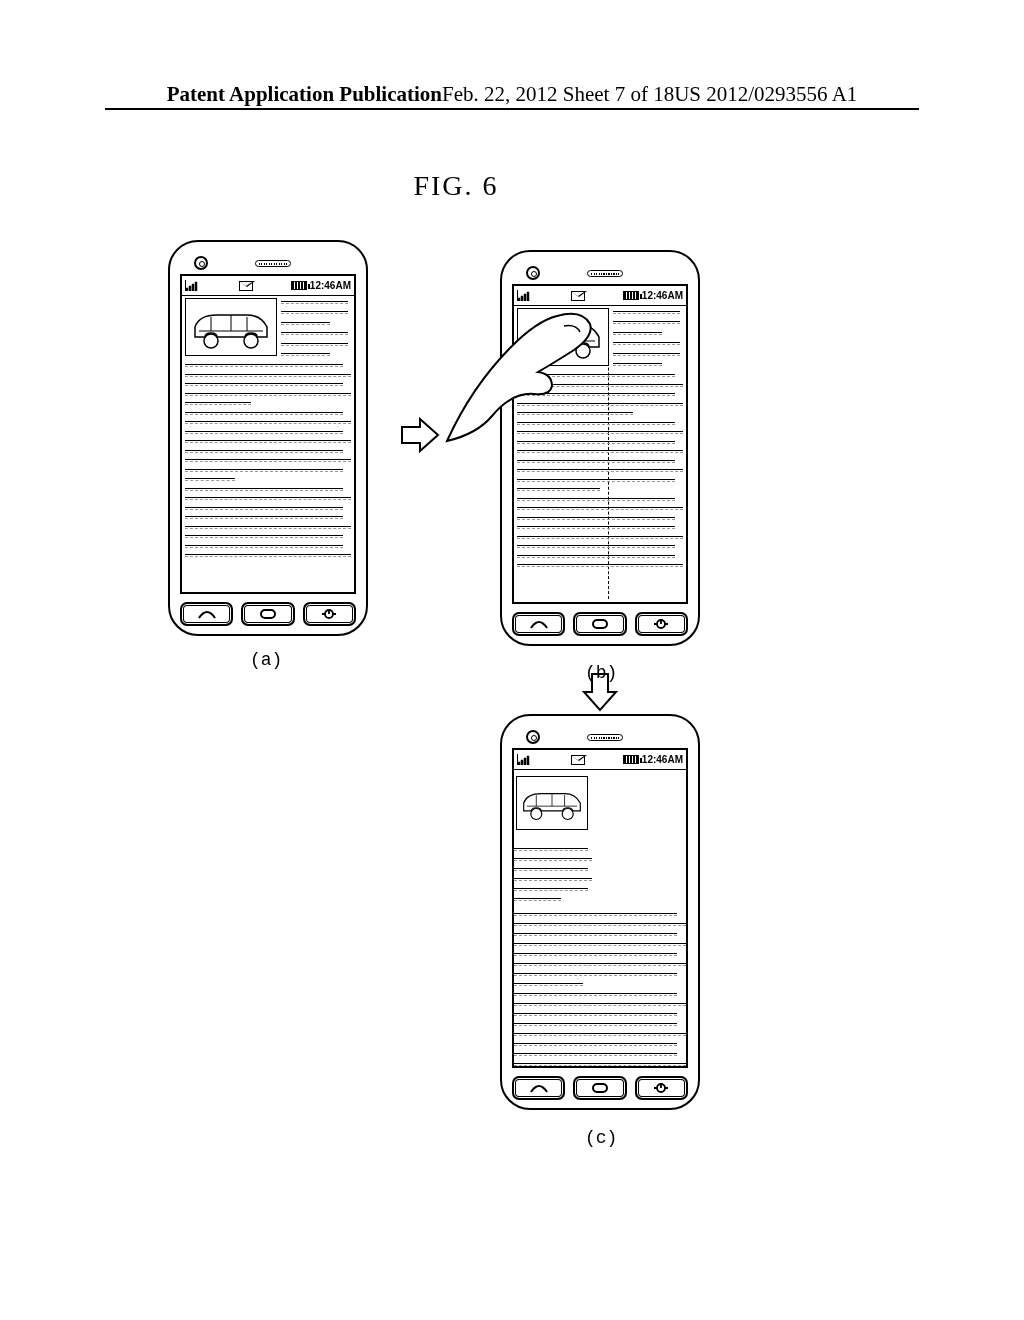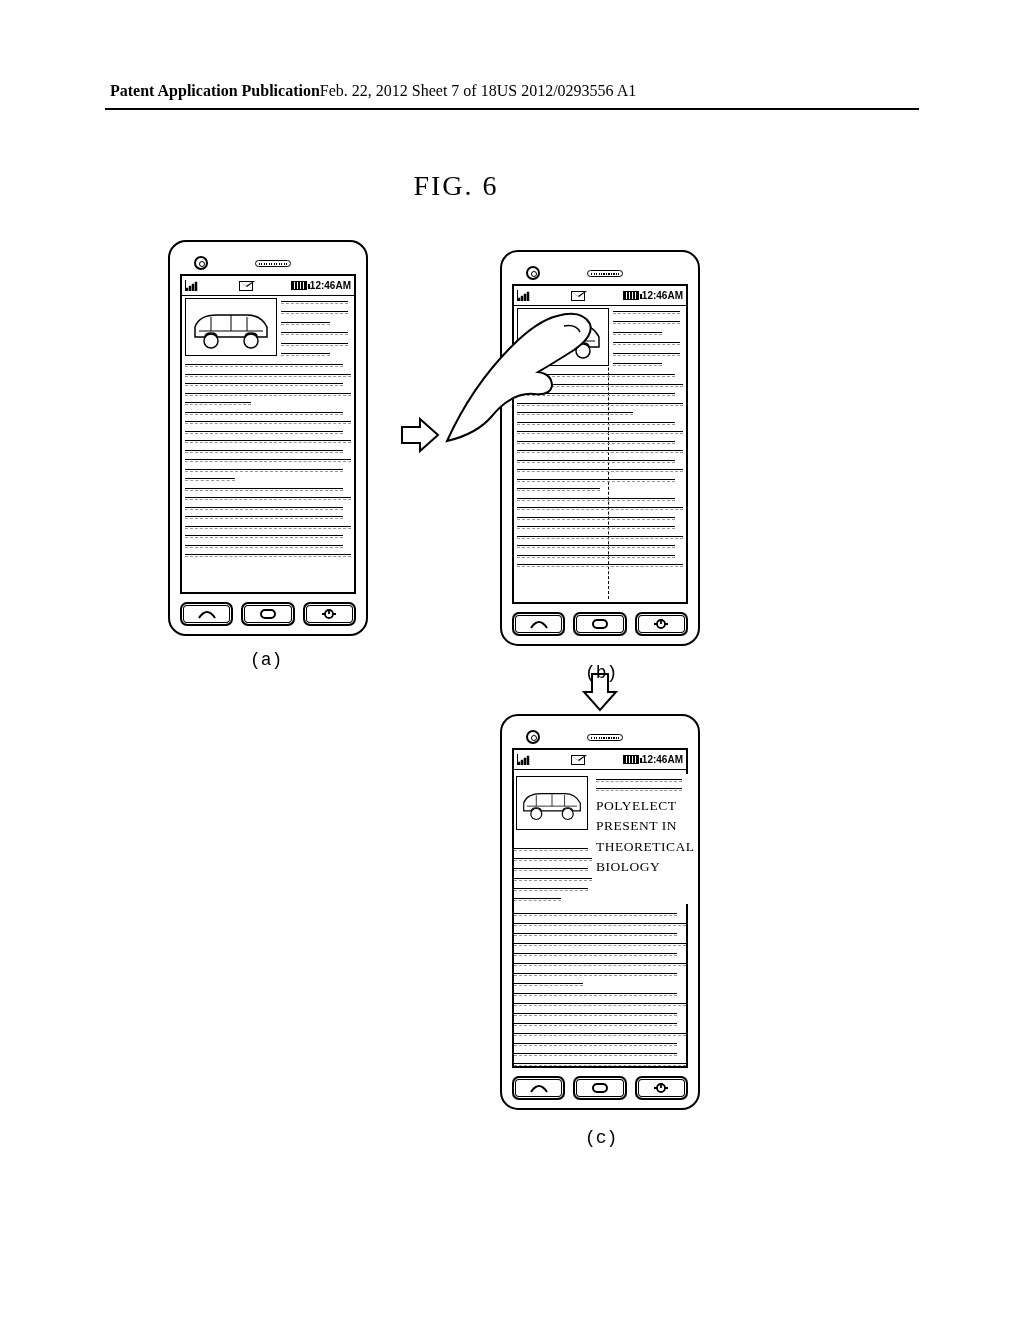--- a/index.html
+++ b/index.html
@@ -9,23 +9,23 @@
     background: #fff;
     font-family: "Times New Roman", serif;
     position: relative;
   }
   .header {
     position: absolute;
     top: 82px;
     left: 0;
     width: 1024px;
     display: flex;
-    justify-content: flex-start;
+    justify-content: center;
     padding: 0 110px;
-    font-size: 16px;
+    font-size: 21px;
   }
   .header .left { font-weight: bold; }
   .header .center { }
   .header .right { font-weight: normal; }
   .hr {
     position: absolute;
     top: 108px;
     left: 105px;
     width: 814px;
     height: 2px;
@@ -38,21 +38,21 @@
     width: 912px;
     text-align: center;
     font-size: 28px;
     letter-spacing: 2px;
   }
   .phone {
     position: absolute;
     width: 200px;
     height: 396px;
     border: 2.5px solid #000;
-    border-radius: 18px;
+    border-radius: 30px;
     background: #fff;
   }
   .phone.pA { top: 240px; left: 168px; }
   .phone.pB { top: 250px; left: 500px; }
   .phone.pC { top: 714px; left: 500px; }
 
   .cap {
     position: absolute;
     font-size: 18px;
     font-family: "Courier New", monospace;
@@ -410,28 +410,20 @@
       </span>
     </div>
     <div class="contentC-car">
       <svg width="66" height="40" viewBox="0 0 84 44">
         <ellipse cx="22" cy="36" rx="7" ry="7" fill="#fff" stroke="#000" stroke-width="1.5"></ellipse>
         <ellipse cx="62" cy="36" rx="7" ry="7" fill="#fff" stroke="#000" stroke-width="1.5"></ellipse>
         <path d="M6 32 L6 22 Q10 10 28 10 L58 10 Q72 10 78 22 L78 32 L68 32 Q68 28 62 28 Q56 28 56 32 L28 32 Q28 28 22 28 Q16 28 16 32 Z" fill="#fff" stroke="#000" stroke-width="1.5"></path>
         <path d="M22 12 L22 26 M42 10 L42 26 M58 12 L58 26 M10 26 L74 26" stroke="#000" stroke-width="1"></path>
       </svg>
     </div>
-    <div class="zoombox">
-      <div class="hash m"></div>
-      <div class="hash m" style="margin-bottom:5px;"></div>
-      <div>POLYELECT</div>
-      <div>PRESENT IN</div>
-      <div>THEORETICAL</div>
-      <div>BIOLOGY</div>
-    </div>
     <div class="contentC-left">
       <div class="hash m"></div>
         <div class="hash"></div>
         <div class="hash m"></div>
       <div class="hash"></div>
         <div class="hash m"></div>
       <div class="hash" style="width:60%"></div>
     </div>
     <div class="contentC-bottom">
       <div class="hash m"></div>

